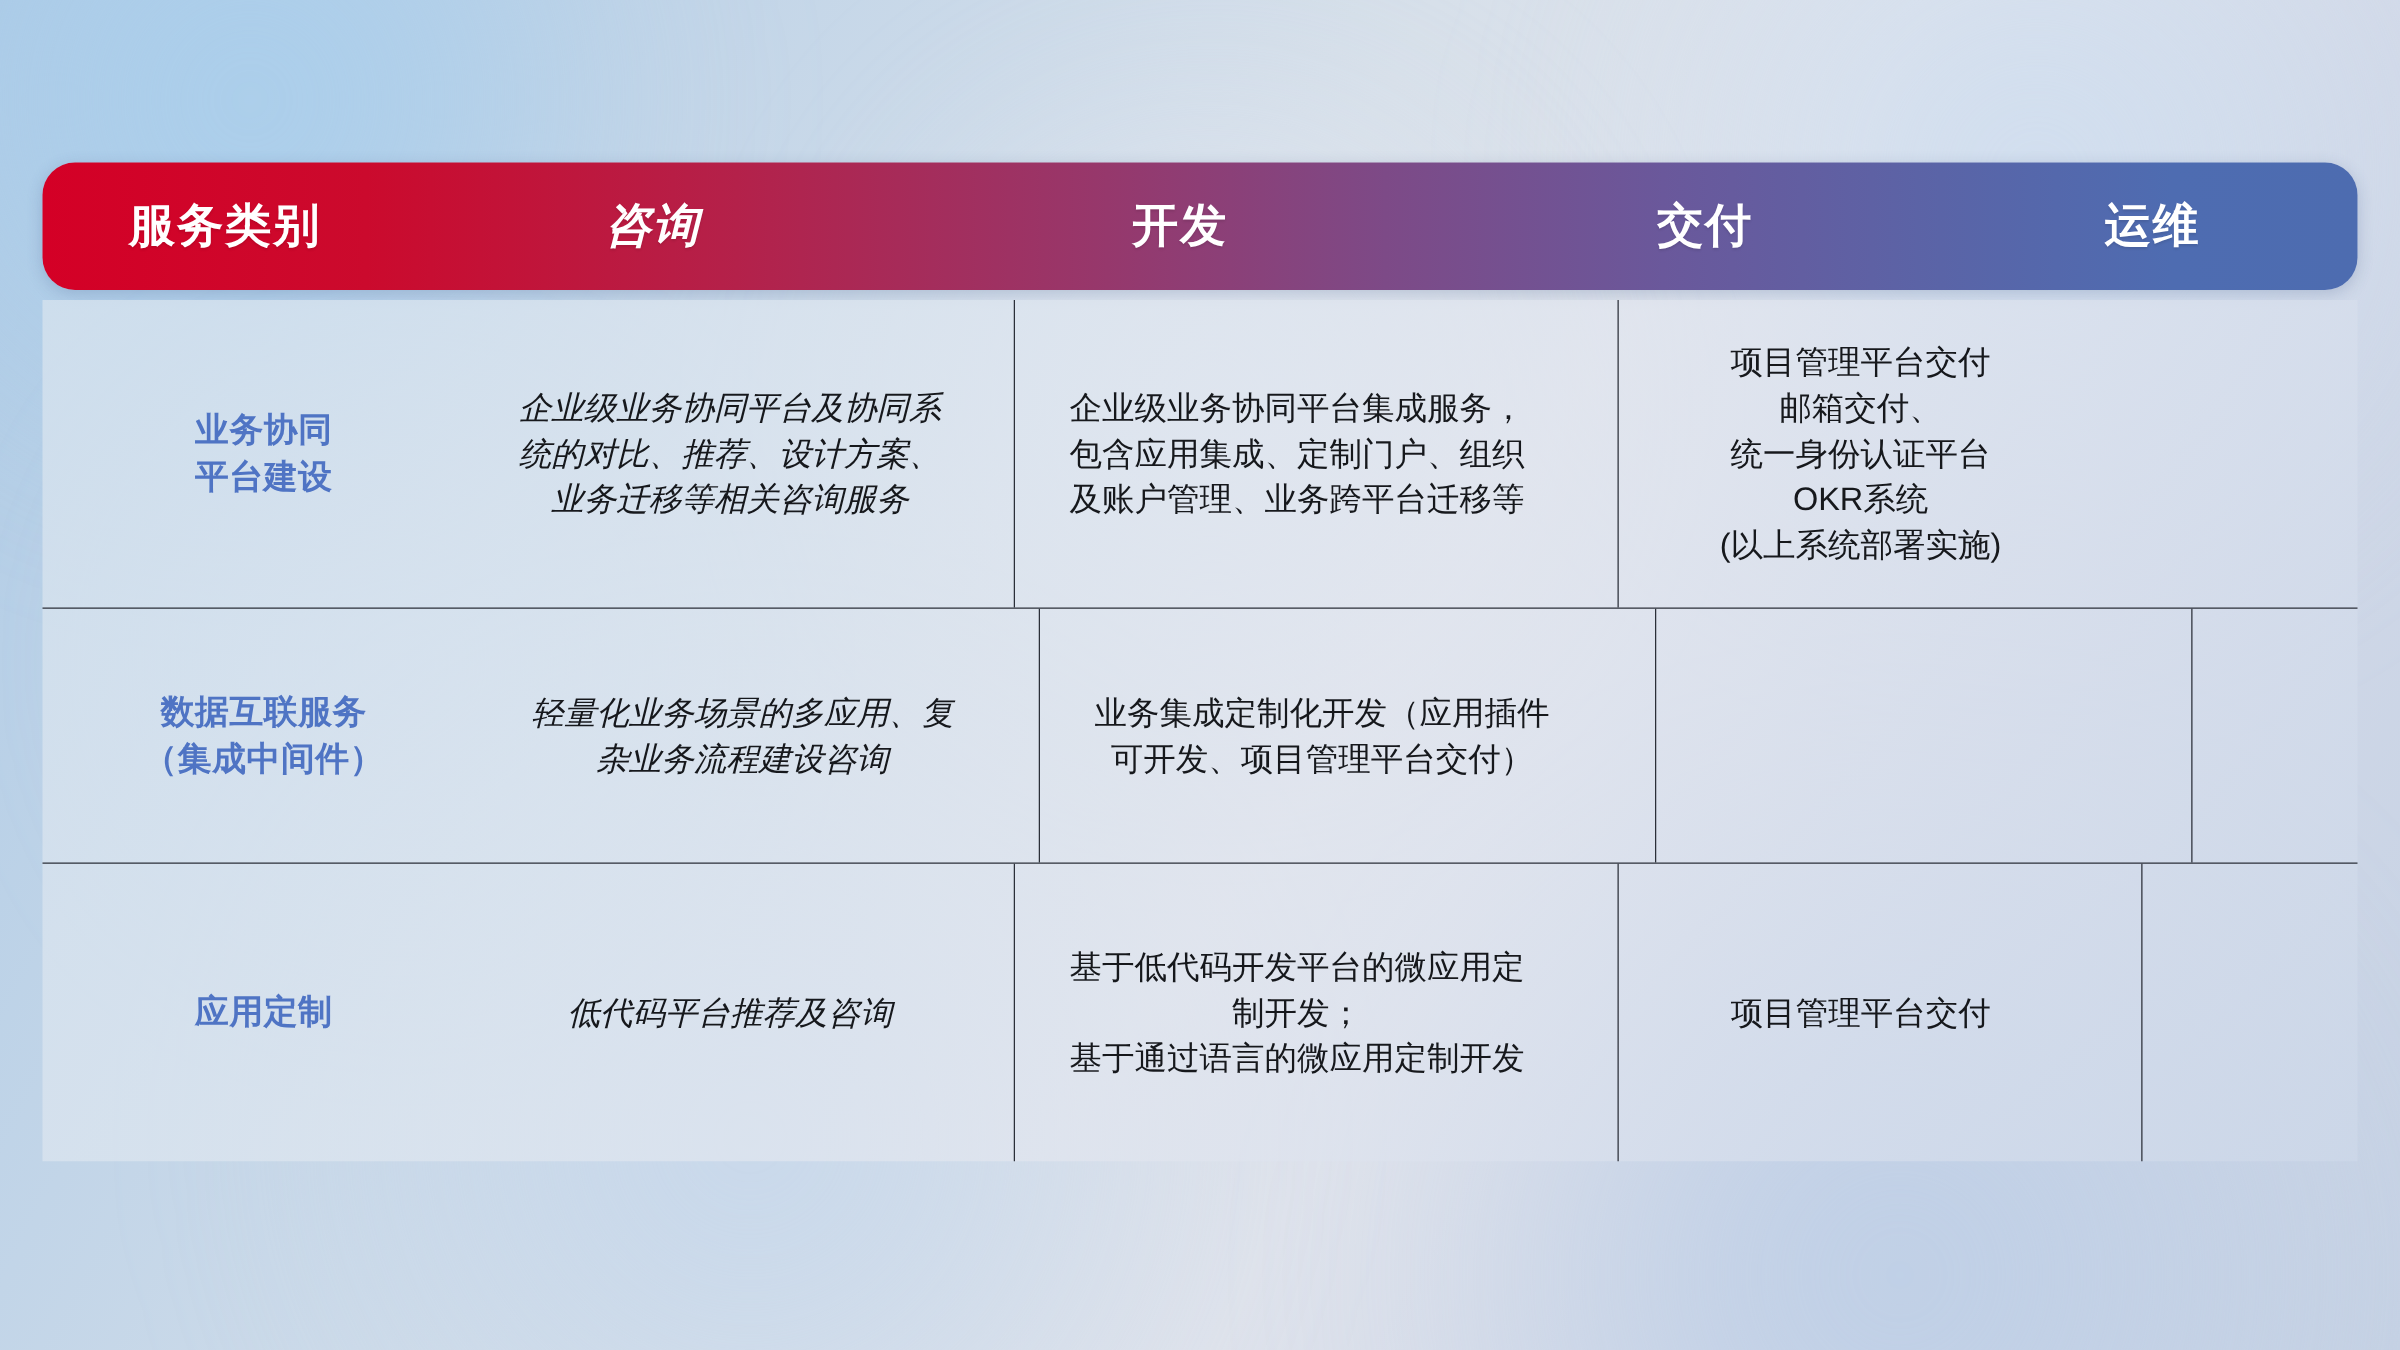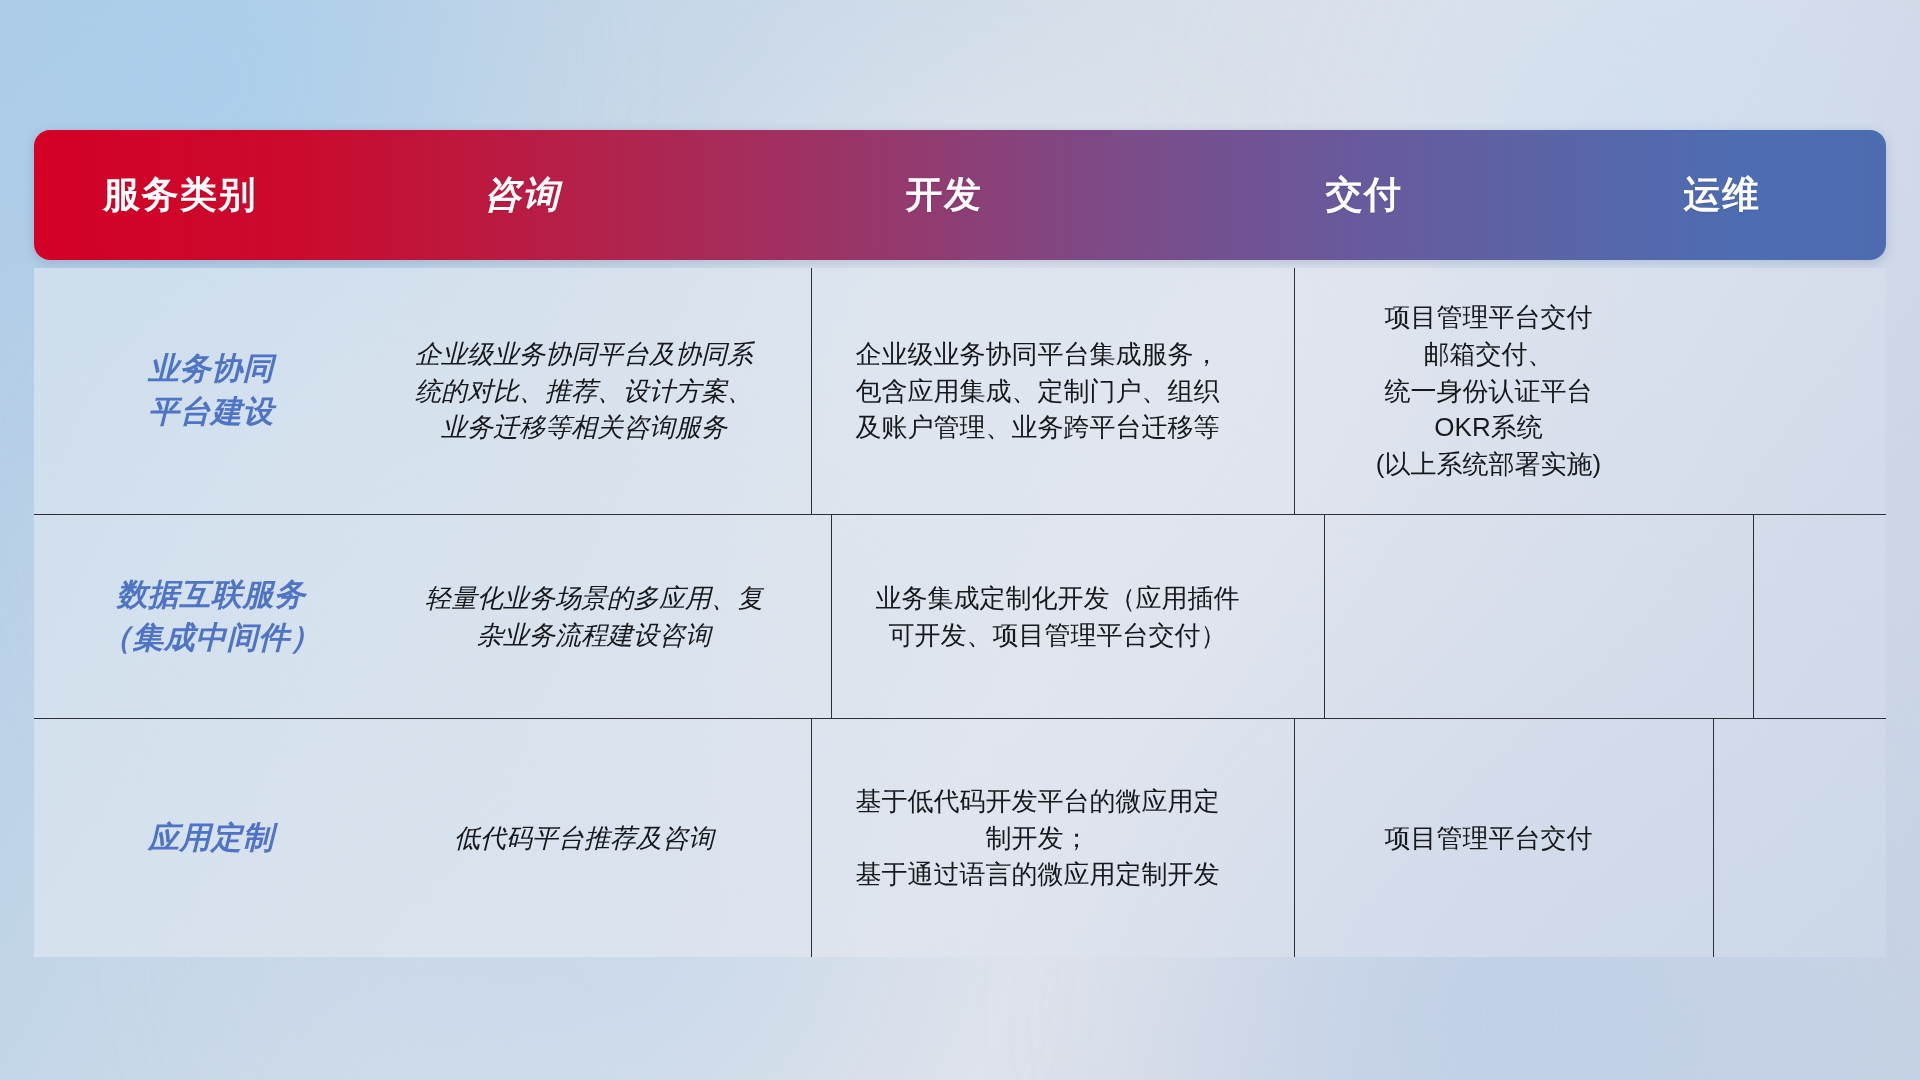--- a/index.html
+++ b/index.html
@@ -29,22 +29,22 @@
       background:radial-gradient(circle at 50% 50%,rgba(226,231,241,.8),rgba(226,231,241,0) 70%);}
   .g6{width:560px;height:460px;left:40px;top:300px;
       background:radial-gradient(circle at 50% 50%,rgba(200,220,240,.6),rgba(200,220,240,0) 70%);}
 
   
   #table{
     position:absolute;left:34px;top:130px;width:1852px;
   }
   
   .thead{
-    display:flex;height:130px;
-    border-radius:16px;
+    display:flex;height:102px;
+    border-radius:26px;
     background:linear-gradient(90deg,
         #d40026 0%,
         #cb0a2d 14%,
         #b4214a 30%,
         #96386c 46%,
         #7d4a87 58%,
         #6a589b 70%,
         #5a64a7 82%,
         #4e6cb1 92%,
         #4d6cb0 100%);
@@ -77,23 +77,22 @@
     padding:6px 14px;
     text-align:center;
     font-size:26px;
     line-height:1.42;
     color:#16181c;
     white-space:pre-line;
     margin-left:31px;
   }
   .tc.divider{border-left:1.6px solid #2b2f38;}
   .tc.cat{
-    color:#4f74c4;font-weight:bold;font-size:31px;line-height:1.38;
+    color:#4f74c4;font-weight:bold;font-size:27px;line-height:1.38;
     letter-spacing:.5px;
-    font-style:italic;
   }
   
   .c1{width:292px;flex:0 0 292px;}
   .c2{width:392px;flex:0 0 392px;font-style:italic;}
   .c3{width:452px;flex:0 0 452px;}
   .c4{width:388px;flex:0 0 388px;}
   .c5{width:328px;flex:0 0 328px;}
 
   .r1{height:246px;}
   .r2{height:203px;gap:10px;}

